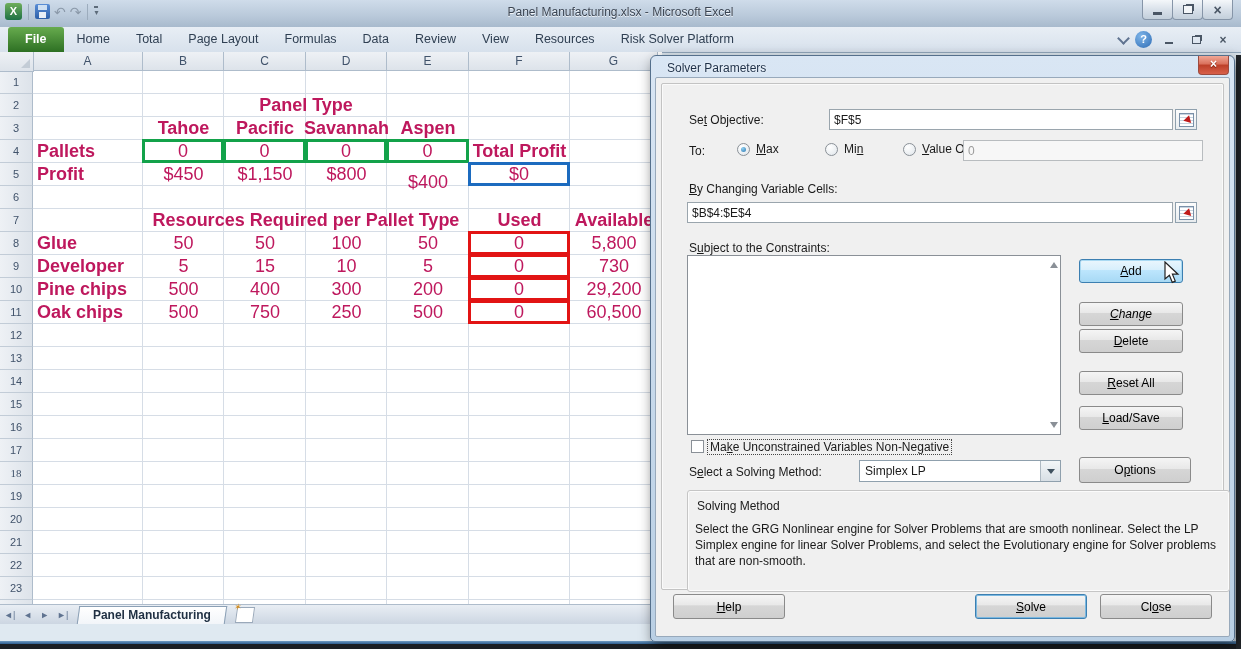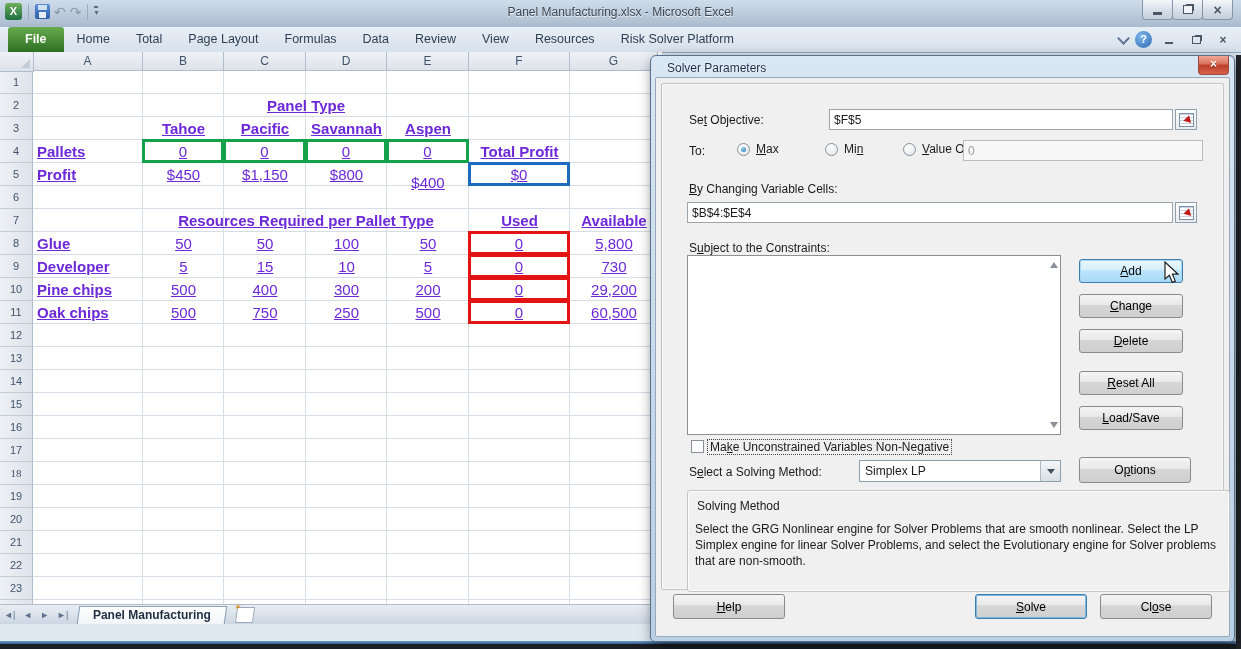--- a/index.html
+++ b/index.html
@@ -50,22 +50,22 @@
     border-right:1px solid #aebccb;border-bottom:1px solid #aebccb;}
   #corner::after{content:"";position:absolute;right:3px;bottom:3px;border-left:9px solid transparent;border-bottom:9px solid #c3ccd6;}
   .ch{position:absolute;top:0;height:19px;background:linear-gradient(#eef1f5,#dde3ea);
     border-right:1px solid #aebccb;border-bottom:1px solid #aebccb;box-sizing:border-box;
     font-size:12px;color:#41536b;text-align:center;line-height:19px;}
   .rh{position:absolute;left:0;width:33px;height:23px;background:linear-gradient(90deg,#eef1f5,#dde3ea);
     border-right:1px solid #aebccb;border-bottom:1px solid #c2ccd7;box-sizing:border-box;
     font-size:11px;color:#41536b;text-align:center;line-height:23px;}
   .vline{position:absolute;width:1px;background:#d6dde6;}
   .hline{position:absolute;height:1px;background:#d6dde6;}
-  .cell{position:absolute;font-size:15px;color:#6d28d9;display:flex;align-items:center;justify-content:center;
-    box-sizing:border-box;white-space:nowrap;background:transparent;text-decoration:underline;}
+  .cell{position:absolute;font-size:18px;color:#be185d;display:flex;align-items:center;justify-content:center;
+    box-sizing:border-box;white-space:nowrap;background:transparent;}
   .cell.left{justify-content:flex-start;padding-left:4px;}
   .cell.bold{font-weight:bold;}
 
   
   #tabbar{position:absolute;left:0;top:604px;width:662px;height:19px;
     background:linear-gradient(#e9eef4,#ccd6e2);border-top:1px solid #aebccb;display:flex;align-items:center;}
   .navbtn{font-size:9px;color:#5f7390;padding:0 4px;line-height:18px;}
   #sheet-tab{background:linear-gradient(#ffffff,#f2f5f9);border:1px solid #8ba0b5;border-bottom:none;
     height:17px;margin-left:6px;padding:0 14px;font-size:12px;font-weight:bold;color:#1f2f42;line-height:17px;
     transform:skewX(-8deg);}
@@ -361,21 +361,21 @@
 
     <div class="abs dlg-label" style="left:38px;top:185px;">S<u>u</u>bject to the Constraints:</div>
     <div class="abs" id="constraints-list" style="left:36px;top:199px;width:372px;height:178px;">
       <div class="sb-arrow sb-up"></div>
       <div class="sb-arrow sb-down"></div>
     </div>
 
     <div class="abs btn hot side-btn" style="top:203px;">
         <span><u>A</u>dd</span>
       </div>
-    <div class="abs btn side-btn" style="top:238px;">
+    <div class="abs btn side-btn" style="top:246px;font-style:italic;">
         <span><u>C</u>hange</span>
       </div>
     <div class="abs btn side-btn" style="top:273px;">
         <span><u>D</u>elete</span>
       </div>
     <div class="abs btn side-btn" style="top:315px;">
         <span><u>R</u>eset All</span>
       </div>
     <div class="abs btn side-btn" style="top:350px;">
         <span><u>L</u>oad/Save</span>

